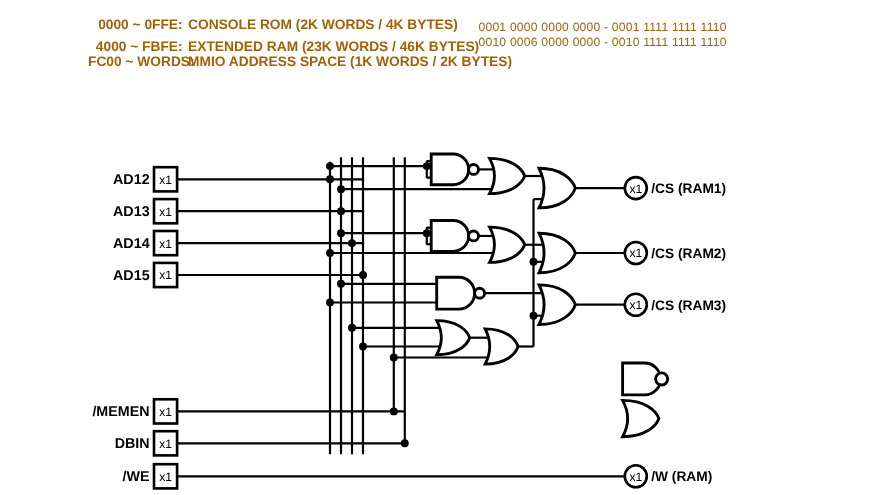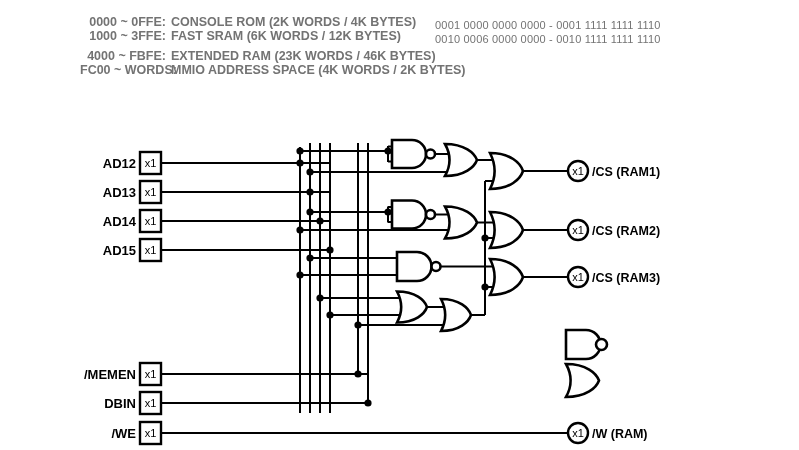--- a/index.html
+++ b/index.html
@@ -1,17 +1,17 @@
 <!DOCTYPE html>
 <html><head>
 <meta charset="utf-8">
 <style>
   html,body{margin:0;padding:0;background:#fff;}
   .page{position:relative;width:799px;height:450px;background:#ffffff;overflow:hidden;
-        font-family:"Liberation Sans",sans-serif;color:#737373;}
+        font-family:"Liberation Sans",sans-serif;color:#a16207;}
   .memmap{position:absolute;left:80px;top:15px;font-size:12.5px;line-height:14px;
           font-weight:bold;white-space:nowrap;}
   .mrow.gap{margin-top:6px;}
   .addr{display:inline-block;width:86px;text-align:right;margin-right:5px;}
   .binmap{position:absolute;left:435px;top:19px;font-size:11px;line-height:13.7px;
           white-space:nowrap;letter-spacing:.2px;}
   svg{position:absolute;left:0;top:0;font-family:"Liberation Sans",sans-serif;}
   .w{stroke:#000;stroke-width:2;fill:none;}
   .g{stroke:#000;stroke-width:2.6;fill:#fff;}
   .bx{stroke:#000;stroke-width:2.4;fill:#fff;}
@@ -20,23 +20,22 @@
   .out{font-size:12.5px;font-weight:bold;fill:#000;}
   .x1{font-size:11px;fill:#000;}
 </style>
 </head>
 <body>
 
 <div class="page">
 
   <div class="memmap">
     <div class="mrow"><span class="addr">0000 ~ 0FFE:</span><span>CONSOLE ROM (2K WORDS / 4K BYTES)</span></div>
-    <div class="mrow"><span class="addr">1000 ~ 3FFE:</span><span>FAST SRAM (6K WORDS / 12K BYTES)</span></div>
     <div class="mrow gap"><span class="addr">4000 ~ FBFE:</span><span>EXTENDED RAM (23K WORDS / 46K BYTES)</span></div>
-    <div class="mrow"><span class="addr">FC00 ~ WORDS:</span><span>MMIO ADDRESS SPACE (4K WORDS / 2K BYTES)</span></div>
+    <div class="mrow"><span class="addr">FC00 ~ WORDS:</span><span>MMIO ADDRESS SPACE (1K WORDS / 2K BYTES)</span></div>
   </div>
 
   <div class="binmap">
     <div>0001 0000 0000 0000 - 0001 1111 1111 1110</div>
     <div>0010 0006 0000 0000 - 0010 1111 1111 1110</div>
   </div>
 
   <svg width="799" height="450" viewBox="0 0 799 450">
 
     <g>

